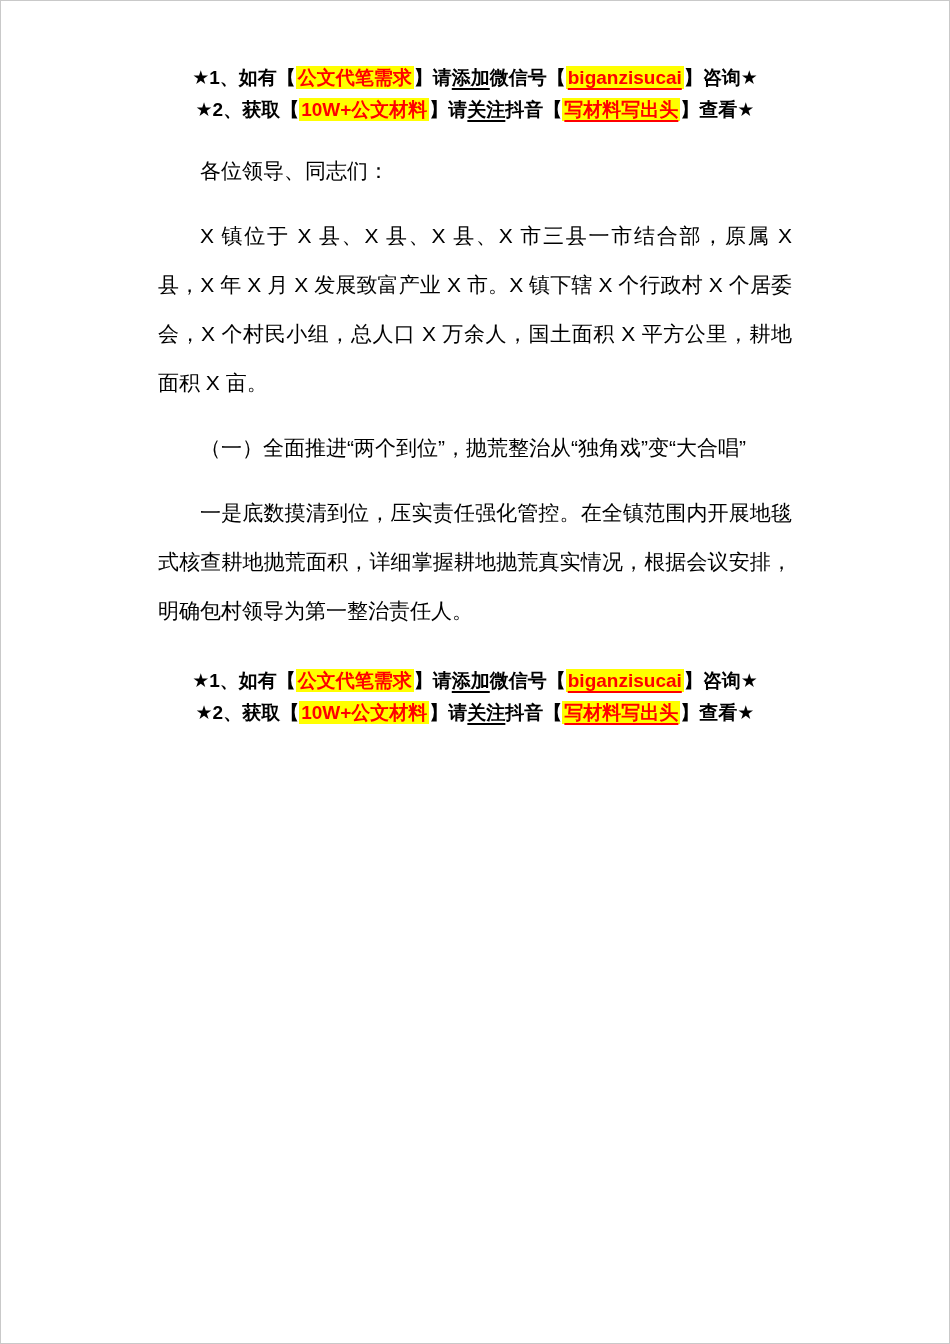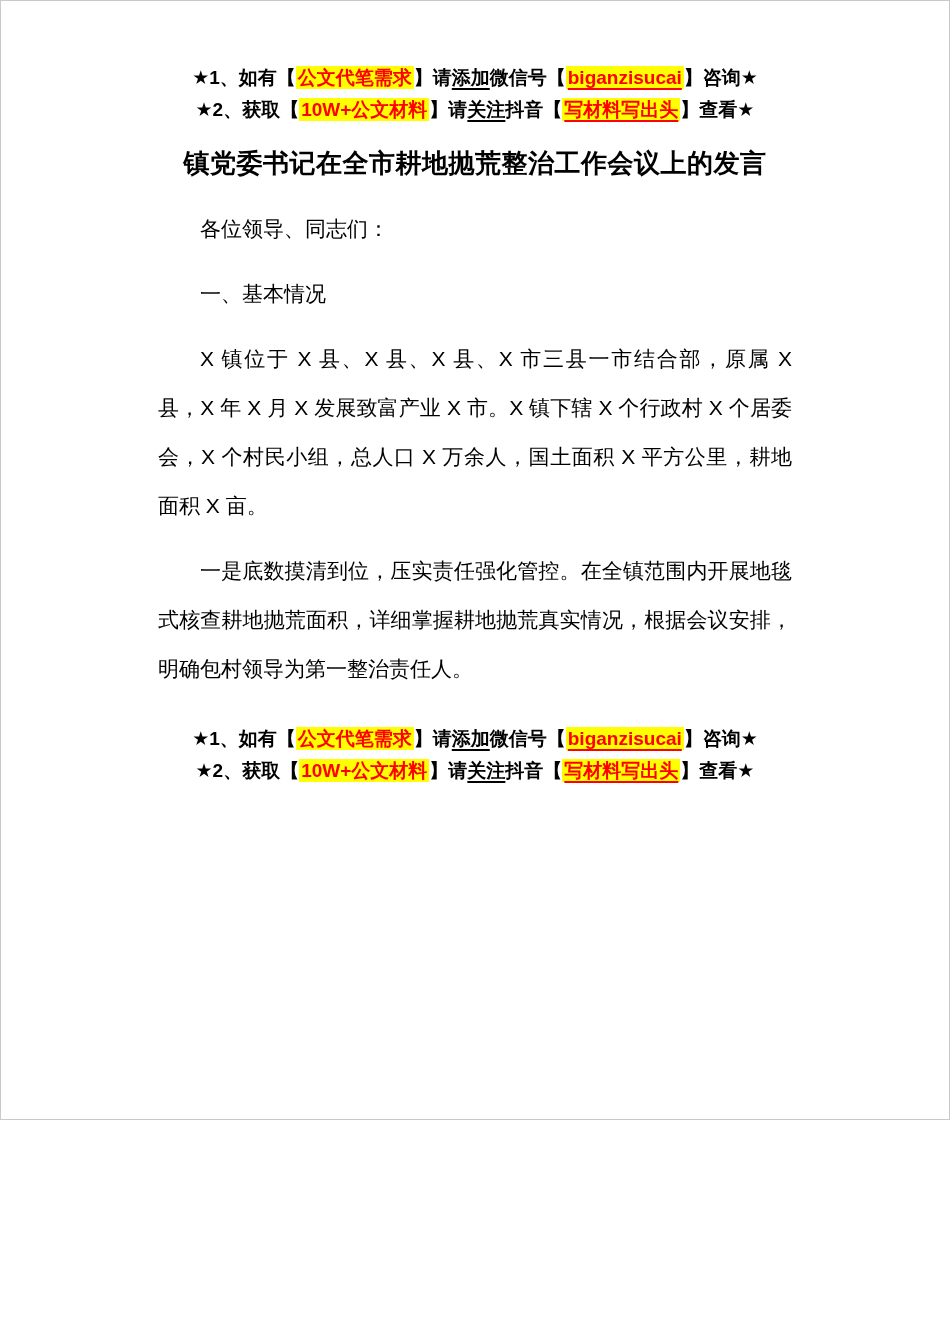--- a/index.html
+++ b/index.html
@@ -3,21 +3,21 @@
 <meta charset="utf-8">
 <style>
   html, body {
     margin: 0;
     padding: 0;
     background: #ffffff;
   }
   .page {
     position: relative;
     width: 950px;
-    height: 1120px;
+    height: 1344px;
     box-sizing: border-box;
     background: #ffffff;
     border: 1px solid #c9c9c9;
     padding-top: 61px;
     font-family: "Liberation Sans", "DejaVu Sans", sans-serif;
     color: #000000;
     overflow: hidden;
   }
   .banner {
     text-align: center;
@@ -76,26 +76,25 @@
 
   <header class="banner">
     <div class="banner-line">
       <span class="seg">★1、如有【</span><span class="seg hl">公文代笔需求</span><span class="seg">】请</span><span class="seg ul">添加</span><span class="seg">微信号【</span><span class="seg hl ulred">biganzisucai</span><span class="seg">】咨询★</span>
     </div>
     <div class="banner-line">
       <span class="seg">★2、获取【</span><span class="seg hl">10W+公文材料</span><span class="seg">】请</span><span class="seg ul">关注</span><span class="seg">抖音【</span><span class="seg hl ulred">写材料写出头</span><span class="seg">】查看★</span>
     </div>
   </header>
 
-  <h1 class="doc-title">镇党委书记在全市耕地抛荒整治工作会议上的发言</h1>
 
   <main class="content">
     <p>各位领导、同志们：</p>
-    <p>一、基本情况</p>
     <p>X 镇位于 X 县、X 县、X 县、X 市三县一市结合部，原属 X 县，X 年 X 月 X 发展致富产业 X 市。X 镇下辖 X 个行政村 X 个居委会，X 个村民小组，总人口 X 万余人，国土面积 X 平方公里，耕地面积 X 亩。</p>
+    <p>（一）全面推进“两个到位”，抛荒整治从“独角戏”变“大合唱”</p>
     <p>一是底数摸清到位，压实责任强化管控。在全镇范围内开展地毯式核查耕地抛荒面积，详细掌握耕地抛荒真实情况，根据会议安排，明确包村领导为第一整治责任人。</p>
   </main>
 
   <footer class="banner footer-banner">
     <div class="banner-line">
       <span class="seg">★1、如有【</span><span class="seg hl">公文代笔需求</span><span class="seg">】请</span><span class="seg ul">添加</span><span class="seg">微信号【</span><span class="seg hl ulred">biganzisucai</span><span class="seg">】咨询★</span>
     </div>
     <div class="banner-line">
       <span class="seg">★2、获取【</span><span class="seg hl">10W+公文材料</span><span class="seg">】请</span><span class="seg ul">关注</span><span class="seg">抖音【</span><span class="seg hl ulred">写材料写出头</span><span class="seg">】查看★</span>
     </div>

